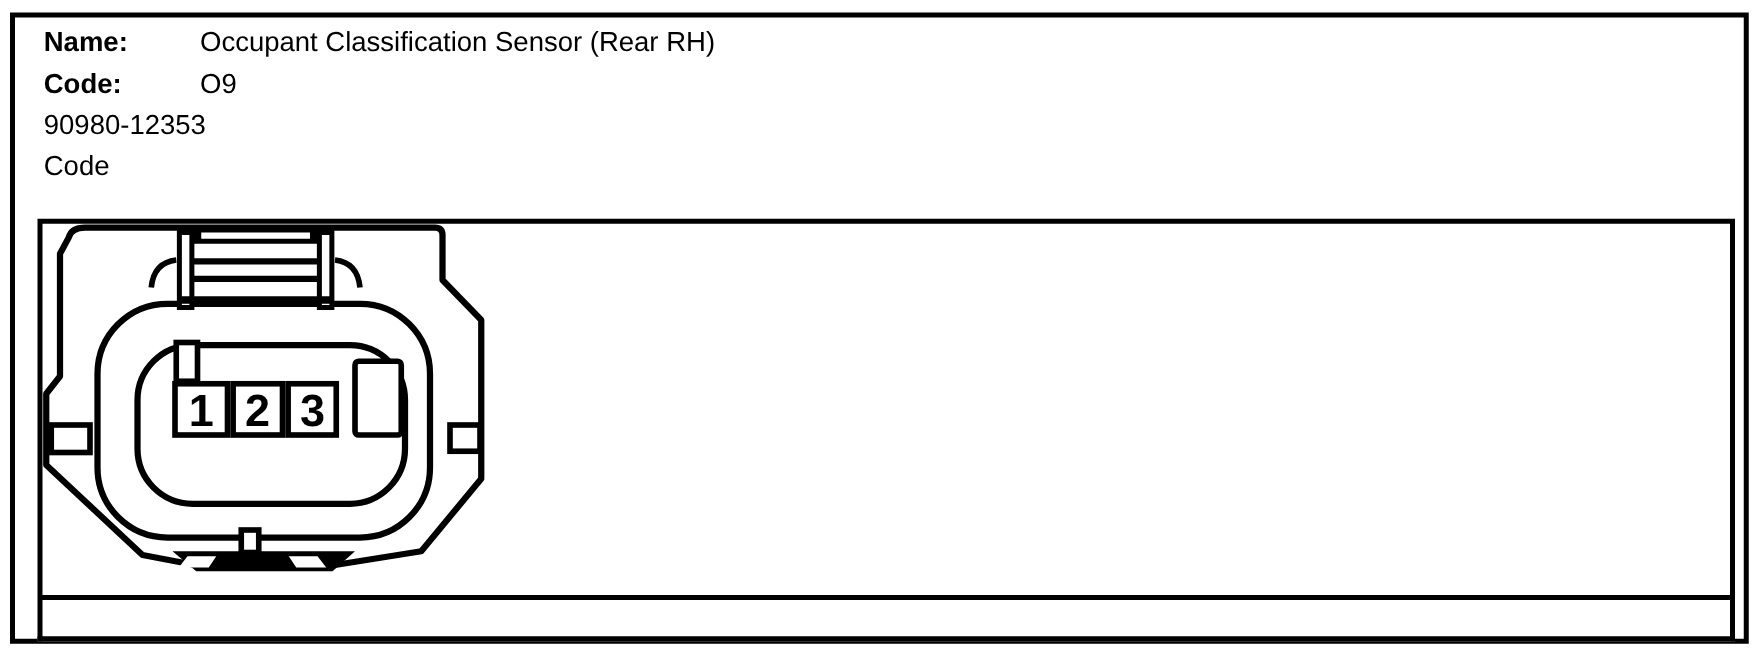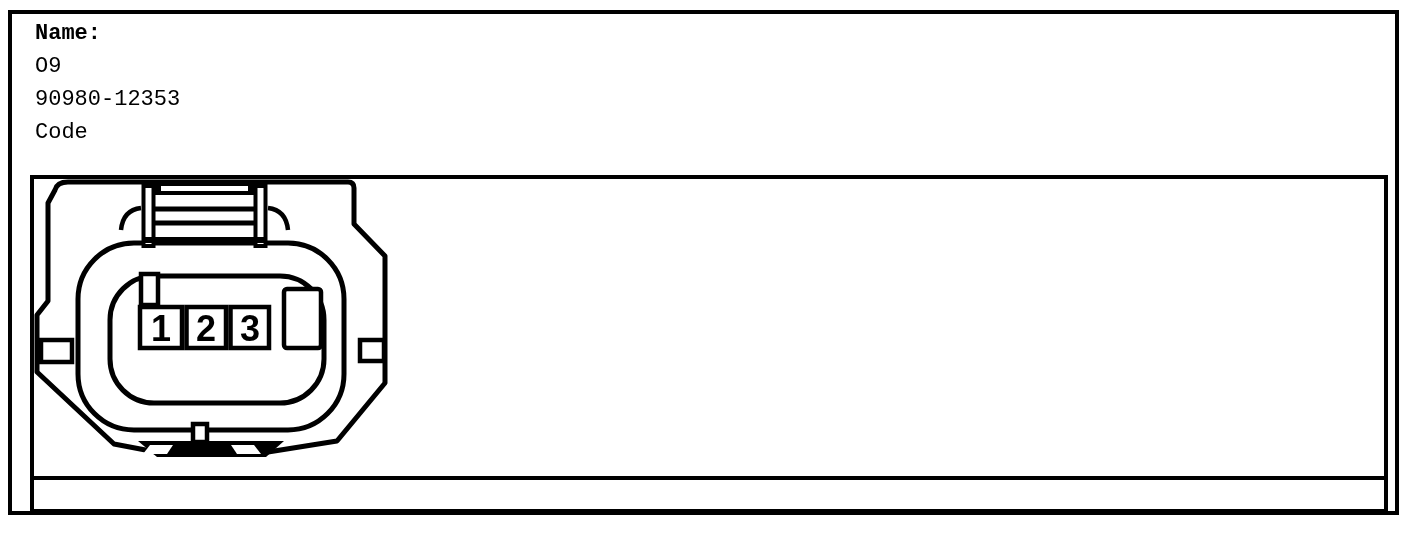--- a/index.html
+++ b/index.html
@@ -14,21 +14,20 @@
     position: absolute;
     left: 8px; top: 10px;
     width: 1391px; height: 505px;
     border: 4px solid #000;
     background: #fff;
   }
   .header-block {
     position: absolute;
     left: 35px; top: 17px;
     width: 900px;
-    font-family: Liberation Mono, monospace;
   }
   .field-row {
     display: flex;
     height: 33px;
     align-items: center;
   }
   .field-label {
     width: 125px;
     font-size: 22px;
     font-weight: bold;
@@ -72,22 +71,24 @@
   }
 </style>
 </head>
 <body>
 
 <div class="page-border"></div>
 
 <div class="header-block">
   <div class="field-row">
     <span class="field-label">Name:</span>
+    <span class="field-value">Occupant Classification Sensor (Rear RH)</span>
   </div>
   <div class="field-row">
+    <span class="field-label">Code:</span>
     <span class="field-value">O9</span>
   </div>
   <div class="field-row">
     <span class="field-value">90980-12353</span>
   </div>
   <div class="field-row">
     <span class="field-value">Code</span>
   </div>
 </div>
 

